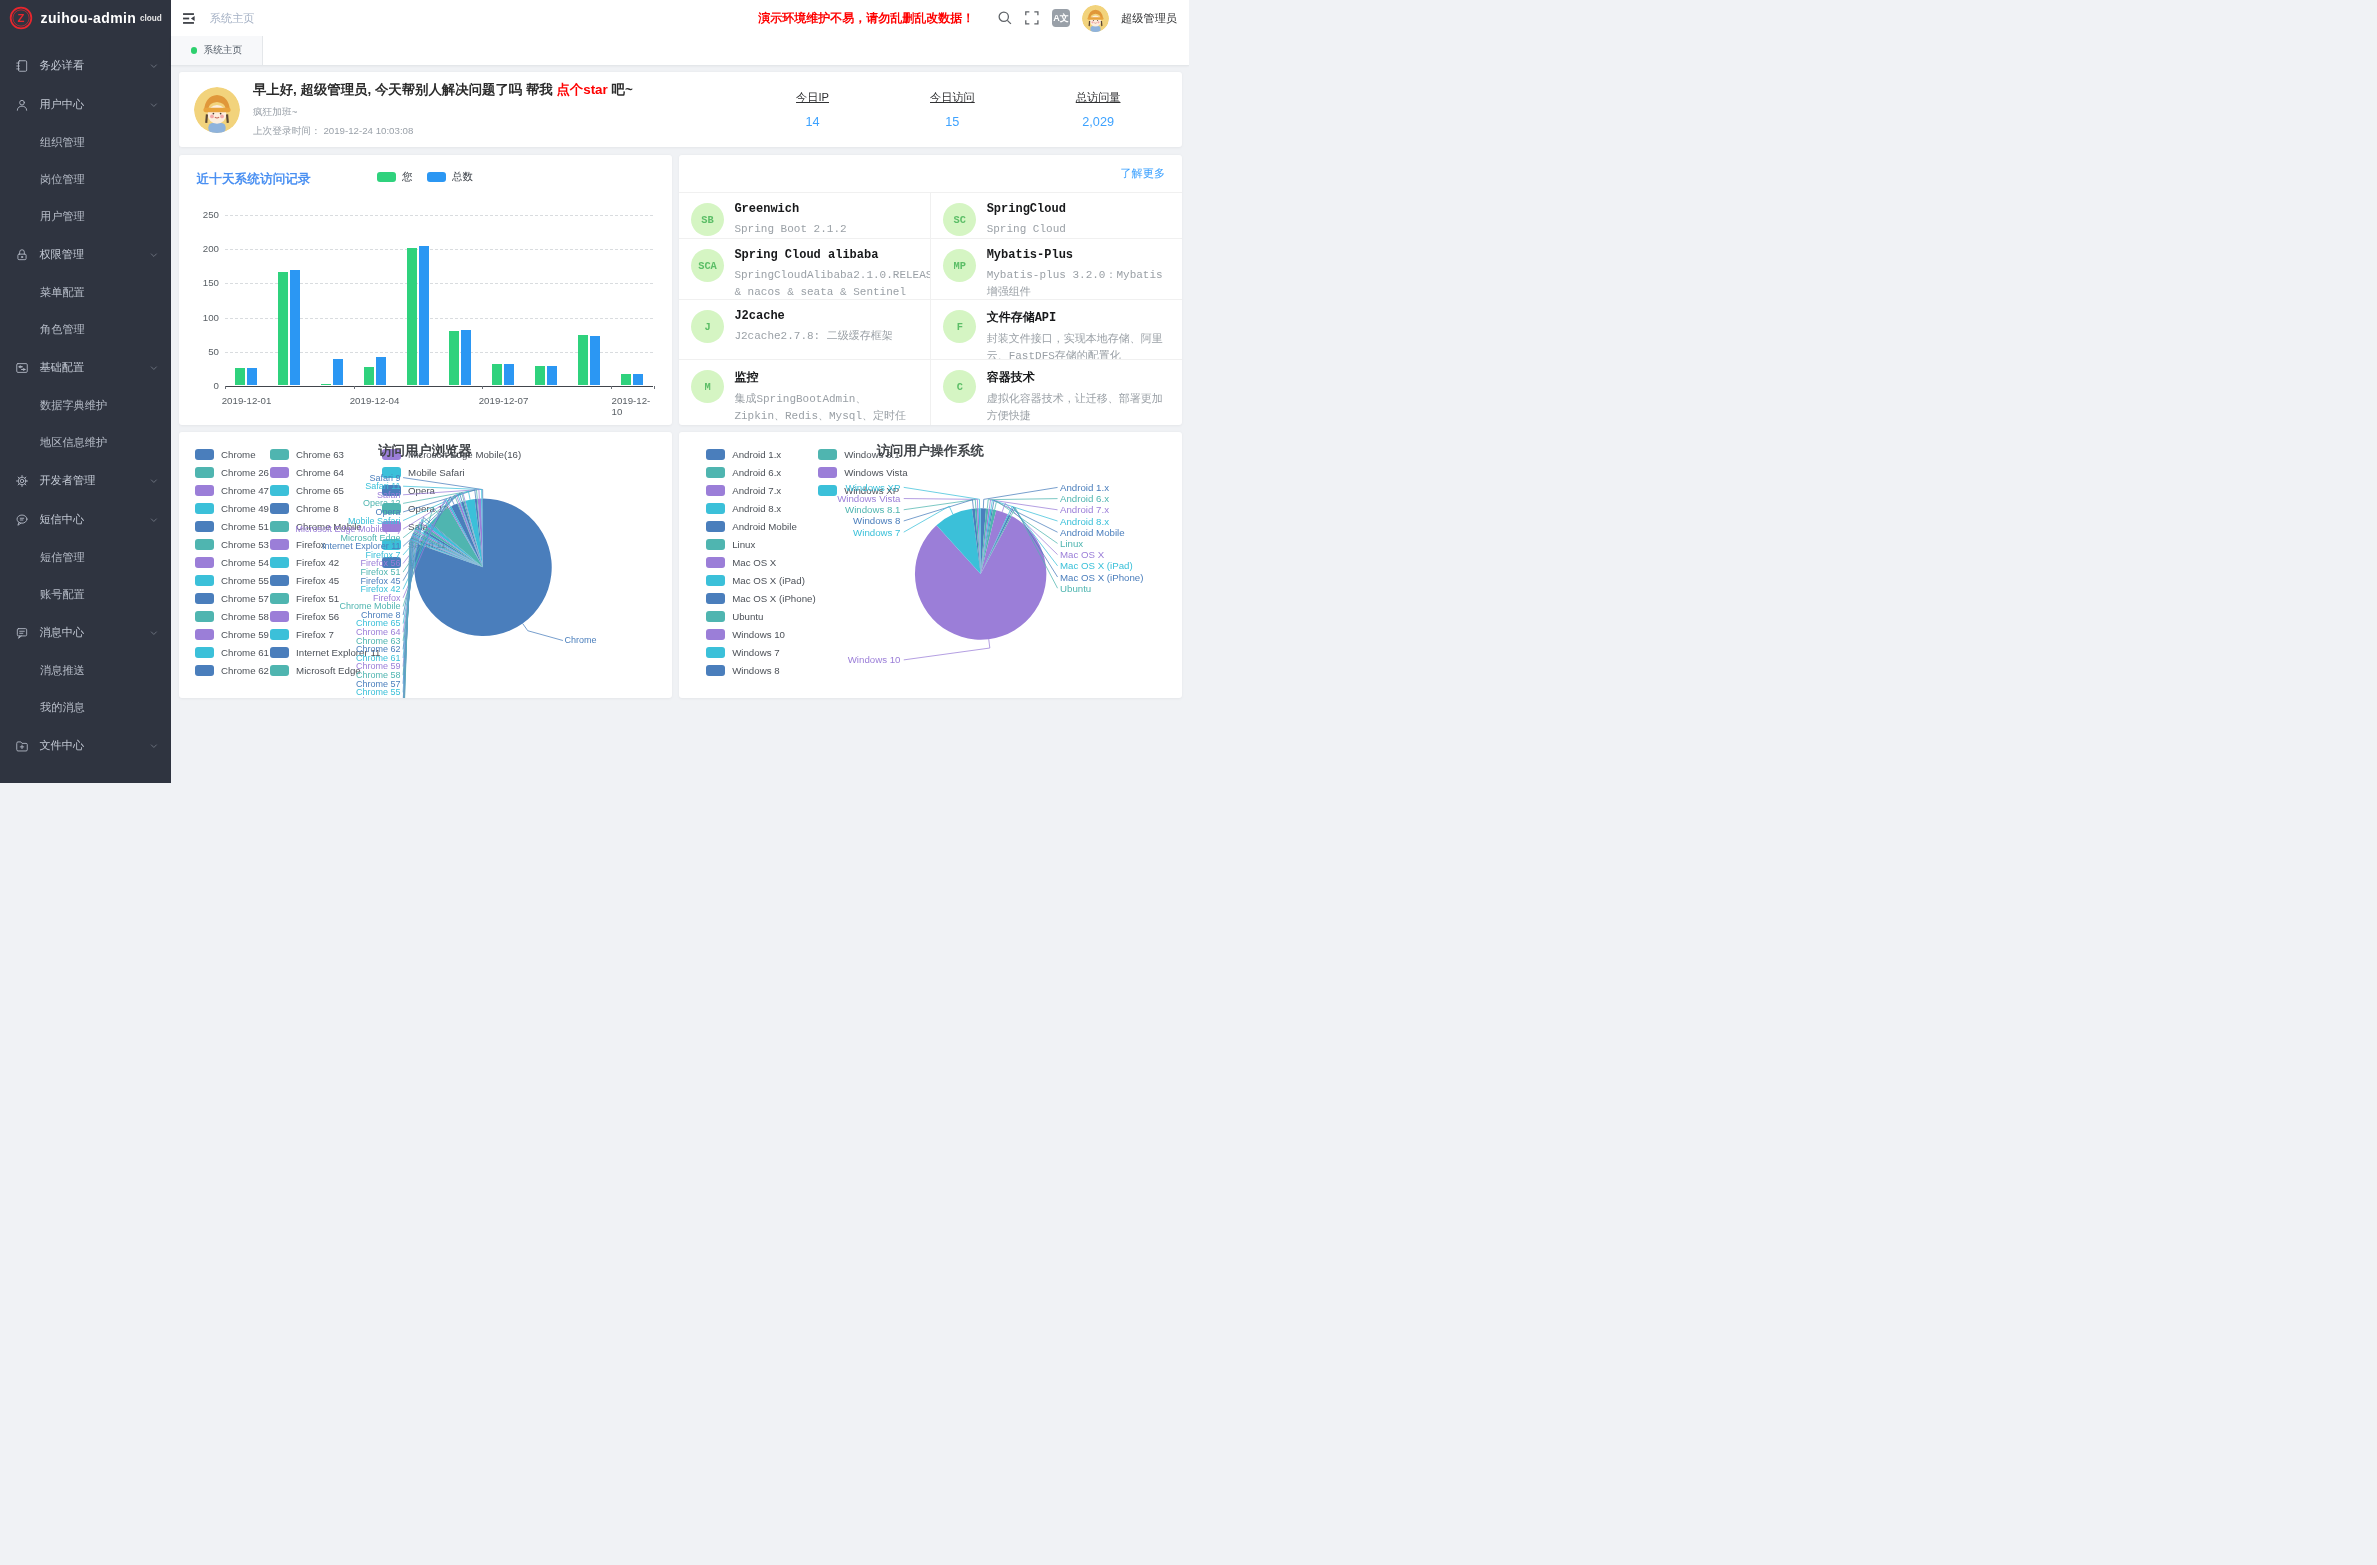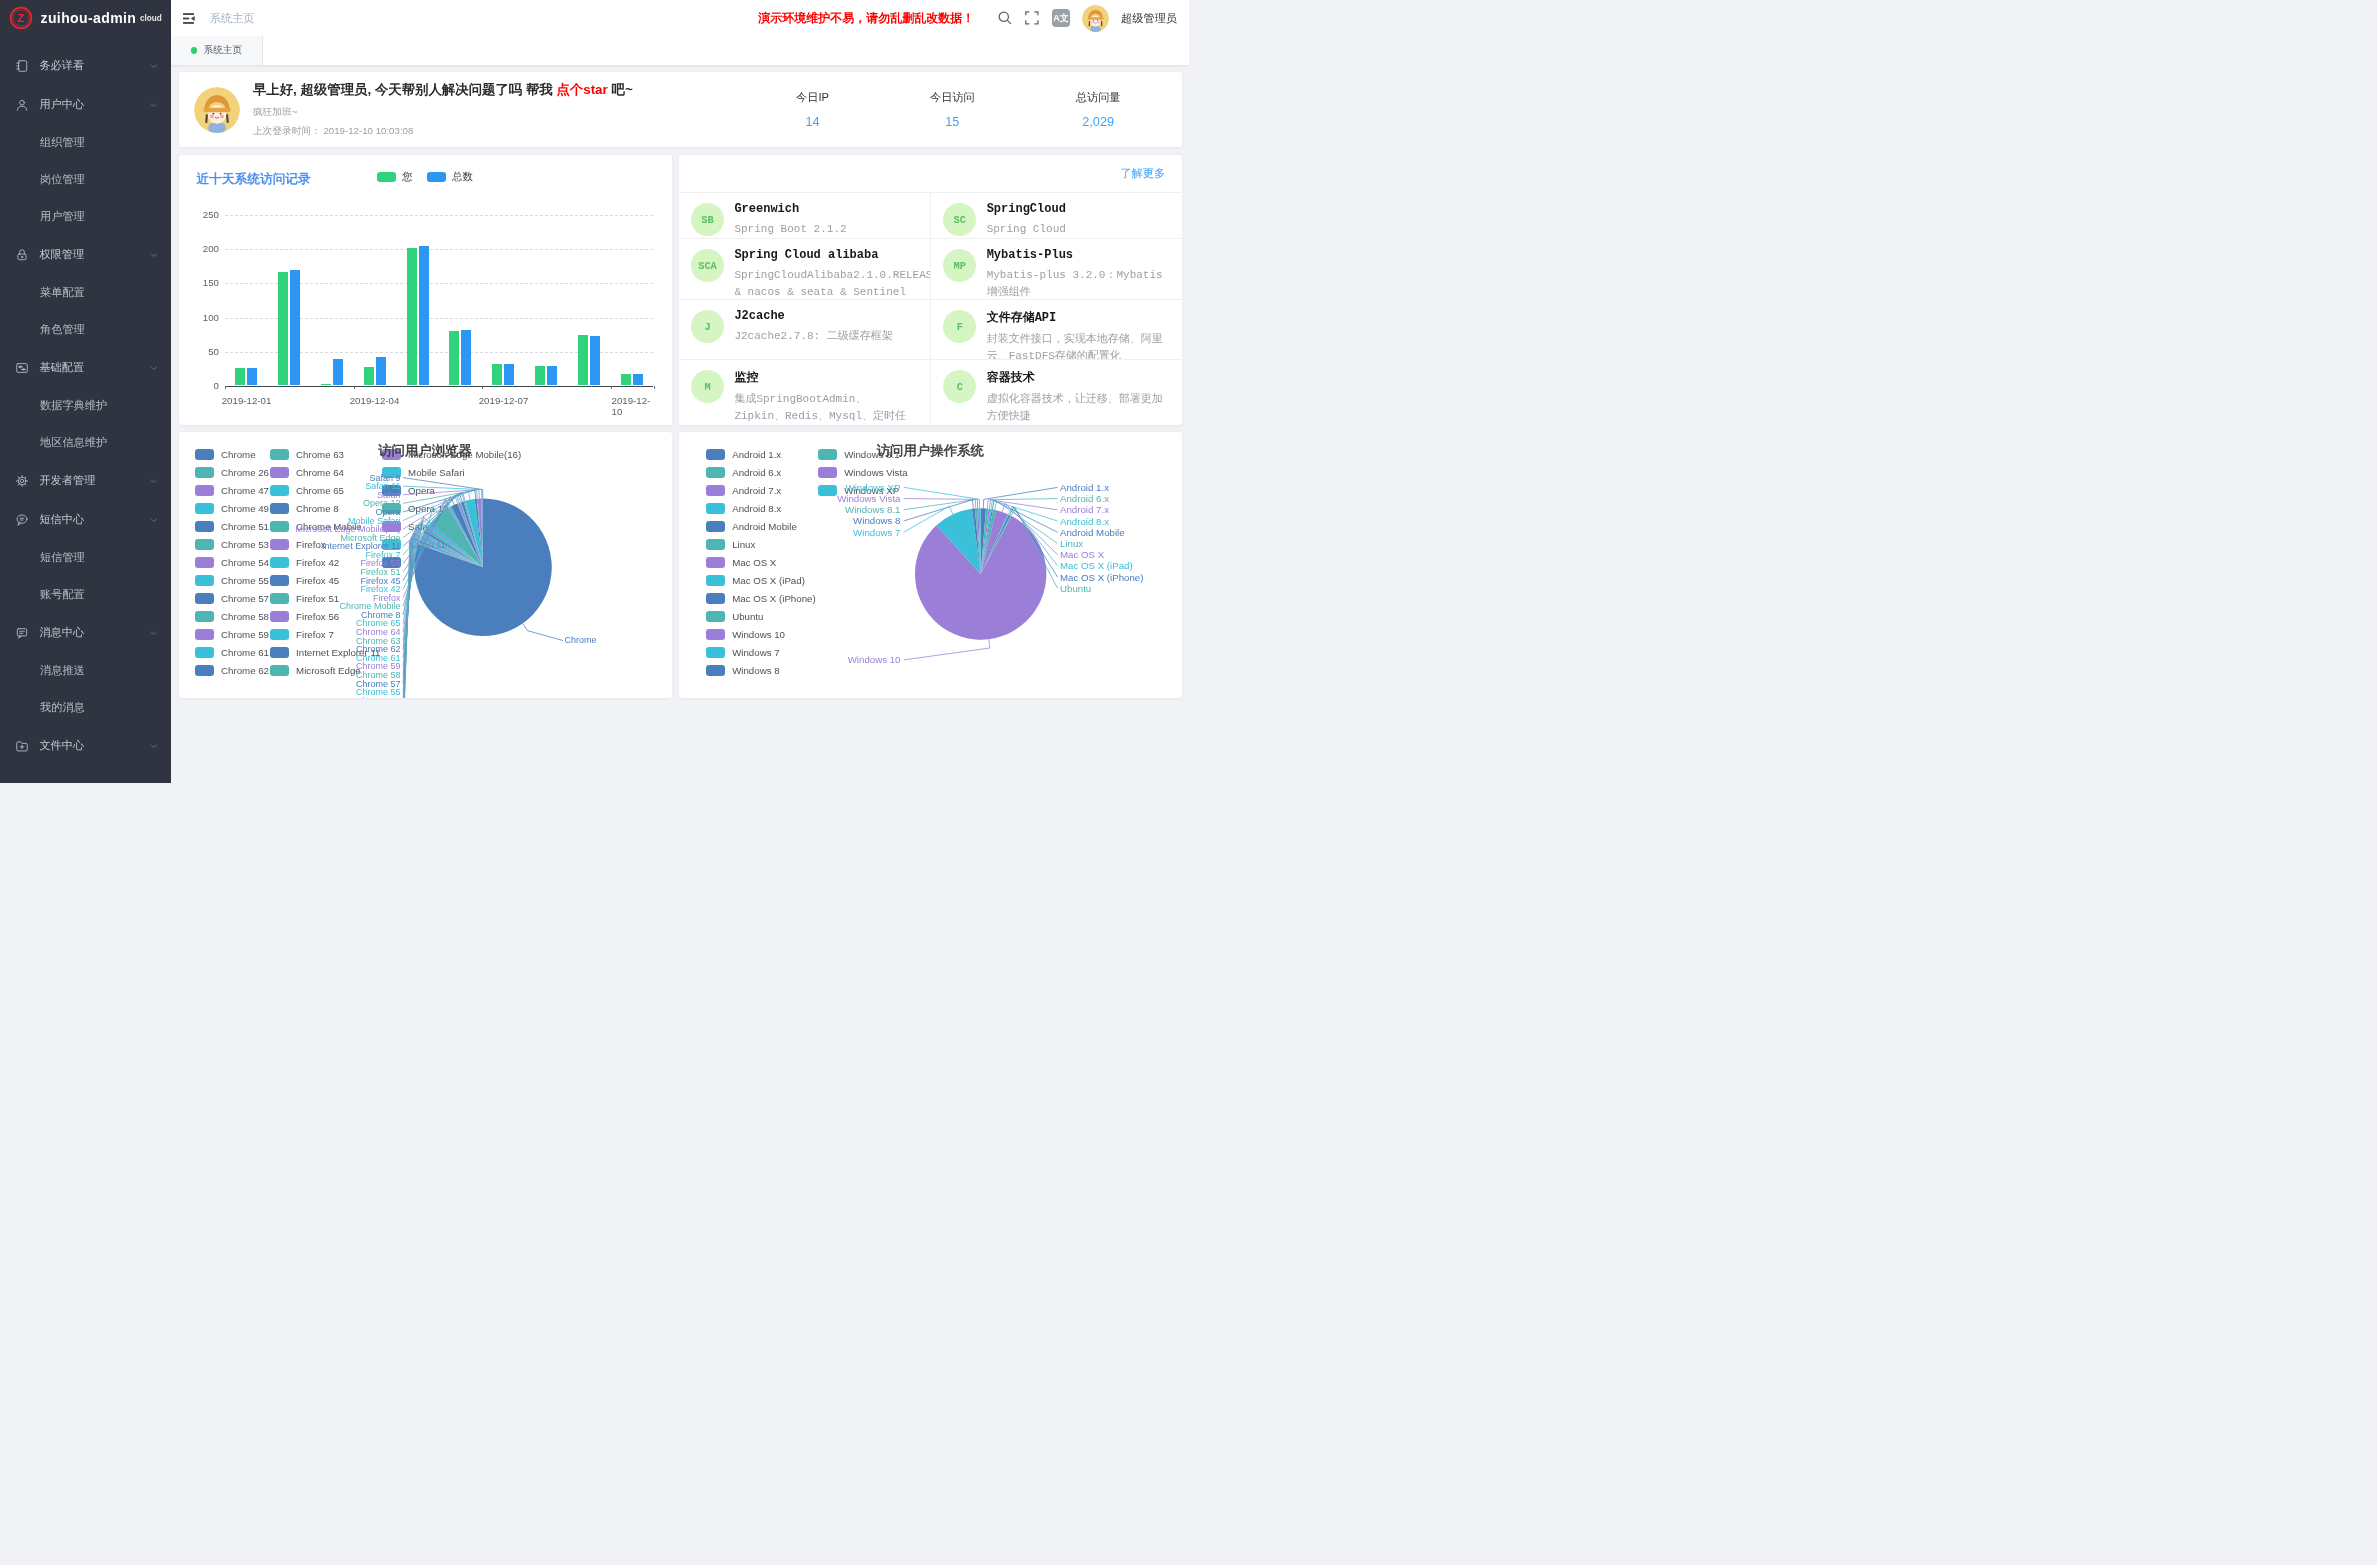--- a/index.html
+++ b/index.html
@@ -42,21 +42,21 @@
   
   .greet { height:75px; display:flex; align-items:center; padding:0 18px 0 15px; margin-bottom:7.5px; }
   .avatar-b { width:46px; height:46px; border-radius:50%; overflow:hidden; flex:none; }
   .greet-txt { margin-left:13.4px; }
   .greet-line1 { font-size:13.4px; font-weight:bold; color:#2b2b2b; }
   .greet-star { color:#fe0000; cursor:pointer; }
   .greet-line2 { font-size:9.7px; color:#9aa1a9; margin-top:6.7px; }
   .greet-line3 { font-size:9.7px; color:#9aa1a9; margin-top:6px; }
   .greet-stats { margin-left:auto; display:flex; gap:101px; margin-right:43px; }
   .gstat { text-align:center; }
-  .gstat .gl { font-size:11.2px; color:#303133; }
+  .gstat .gl { font-size:11.2px; color:#303133;text-decoration:underline; }
   .gstat .gv { font-size:12.7px; color:#3da2ff; margin-top:10.4px; }
 
   .row2 { display:flex; gap:7.5px; margin-bottom:7.5px; }
   .bar-card { width:493px; height:270px; position:relative; flex:none; overflow:hidden; }
   .tech-card { flex:1; height:270px; position:relative; overflow:hidden; }
   .row3 { display:flex; gap:7.5px; }
   .pie-card { position:relative; overflow:hidden; height:266px; }
   .pie-card.left { width:493px; flex:none; }
   .pie-card.right { flex:1; }
 
@@ -304,21 +304,21 @@
               <line x1="18" y1="38" x2="17" y2="50" stroke="#5a4634" stroke-width="3"></line>
               <line x1="46" y1="38" x2="47" y2="50" stroke="#5a4634" stroke-width="3"></line>
             </svg></div>
         <div class="greet-txt">
           <div class="greet-line1">
             <span>早上好, 超级管理员, 今天帮别人解决问题了吗 帮我 </span><span class="greet-star">点个star</span><span> 吧~</span>
           </div>
           <div class="greet-line2">疯狂加班~</div>
           <div class="greet-line3">
             <span>上次登录时间：</span>
-            <span>2019-12-10 10:03:08</span>
+            <span>2019-12-24 10:03:08</span>
           </div>
         </div>
         <div class="greet-stats" id="greet-stats">
             <div class="gstat">
               <div class="gl">今日IP</div>
               <div class="gv">14</div>
             </div>
             <div class="gstat">
               <div class="gl">今日访问</div>
               <div class="gv">15</div>

